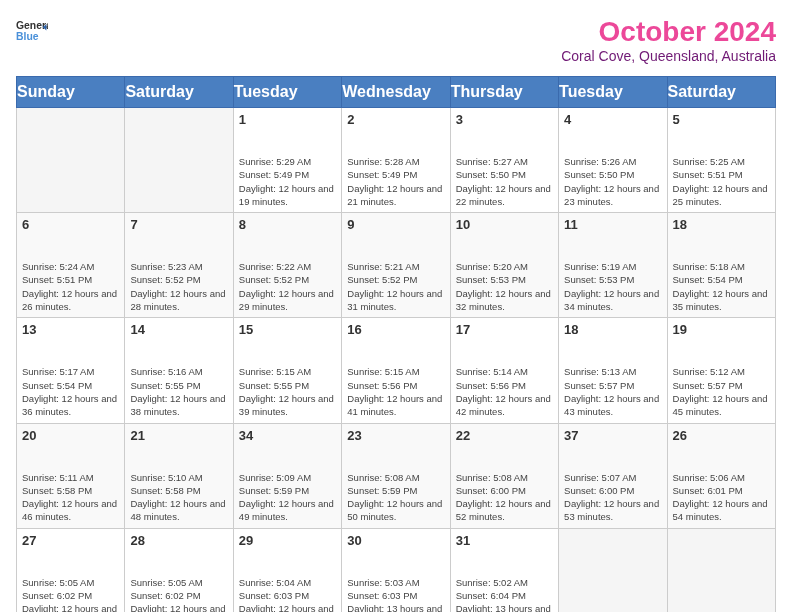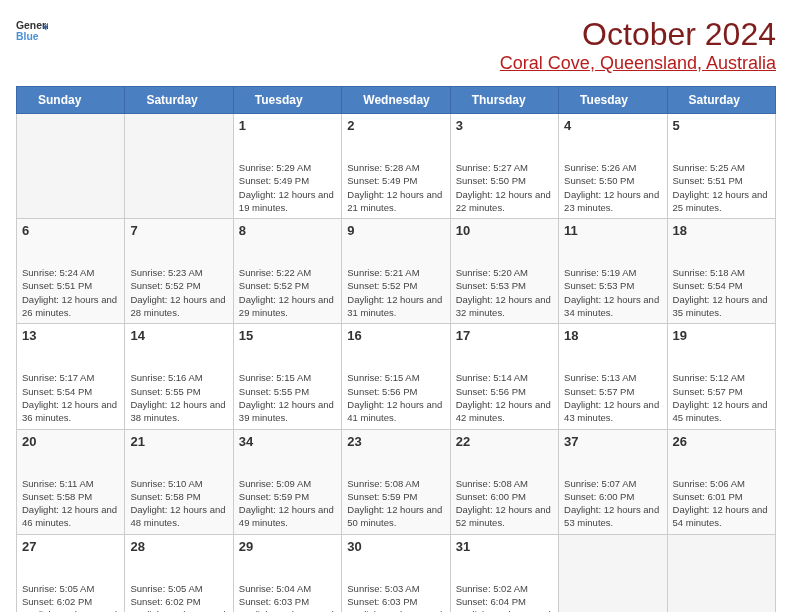--- a/index.html
+++ b/index.html
@@ -20,40 +20,39 @@
       display: flex;
       align-items: center;
       gap: 4px;
     }
     .logo-icon {
       width: 32px;
       height: 32px;
     }
     .title-block { text-align: right; }
     .month-title {
-      font-size: 32px;
-      font-weight: normal;
-      color: #7f1d1d;
+      font-size: 28px;
+      font-weight: bold;
+      color: #ec4899;
     }
     .subtitle {
-      font-size: 18px;
-      color: #b91c1c;
-      text-decoration: underline;
+      font-size: 14px;
+      color: #701a75;
     }
     table {
       width: 100%;
       border-collapse: collapse;
       table-layout: fixed;
     }
     th {
       background: #4a7fc1;
       color: #fff;
-      font-size: 12px;
+      font-size: 16px;
       font-weight: bold;
-      padding: 6px 21px;
+      padding: 6px 0;
       text-align: left;
       border: 1px solid #3a6aad;
     }
     td {
       border: 1px solid #ccc;
       vertical-align: top;
       padding: 4px 5px;
       font-size: 10px;
       color: #333;
       height: 80px;

